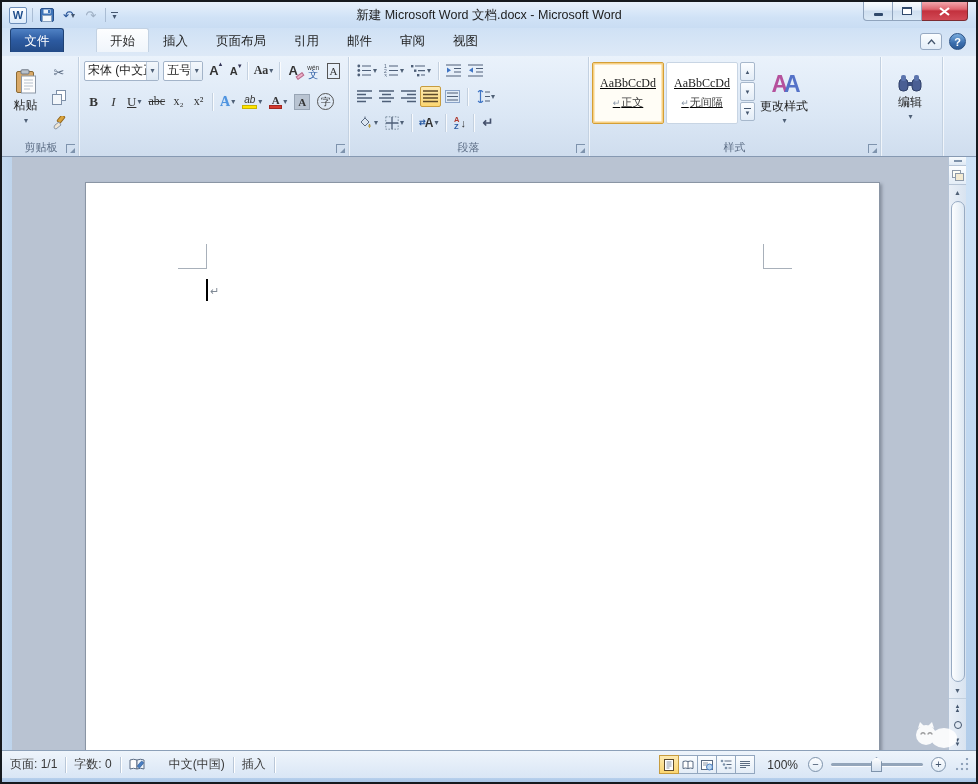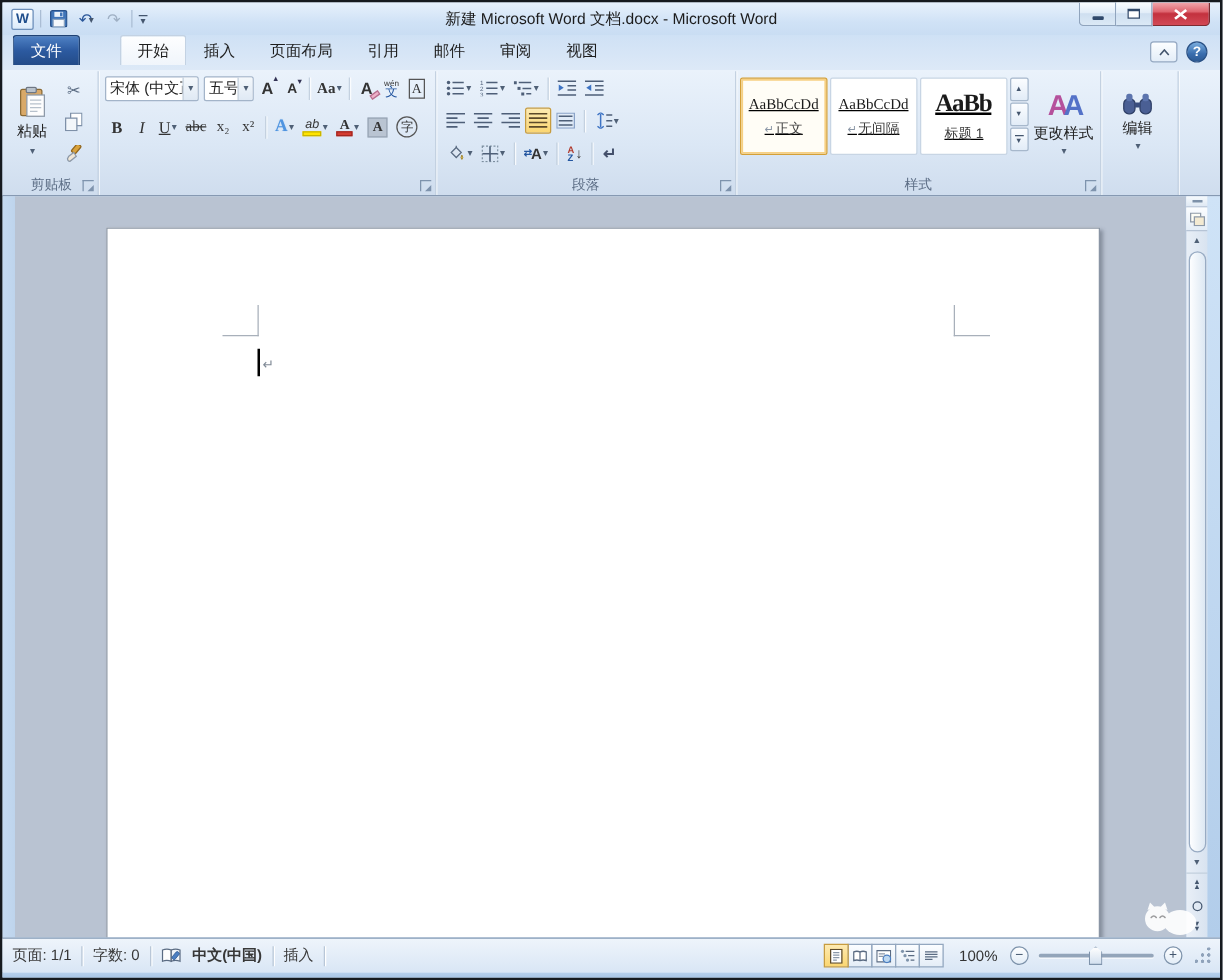--- a/index.html
+++ b/index.html
@@ -443,24 +443,20 @@
     <div class="grp styles-grp">
       <div class="styles-body">
         <div class="stcard sel">
           <span class="stprev serif">AaBbCcDd</span>
           <span class="stname"><i>↵</i><span>正文</span></span>
         </div>
         <div class="stcard">
           <span class="stprev serif">AaBbCcDd</span>
           <span class="stname"><i>↵</i><span>无间隔</span></span>
         </div>
-        <div class="stcard">
-          <span class="stprev h1 serif">AaBb</span>
-          <span class="stname"><i></i><span>标题 1</span></span>
-        </div>
         <div class="stscroll">
           <div class="sbtn2">
               <span>▲</span>
             </div>
           <div class="sbtn2">
               <span>▼</span>
             </div>
           <div class="sbtn2">
               <span class="morebar"></span>
               <span>▼</span>
@@ -551,21 +547,21 @@
     <span class="ssep"></span>
     <span>字数: 0</span>
     <span class="ssep"></span>
     <span style="display:flex;align-items:center;">
       <svg width="17" height="13" viewBox="0 0 17 13">
         <path d="M1 2 Q4.5 0.5 8 2 L8 11 Q4.5 9.5 1 11 Z" fill="#fdfdfd" stroke="#5a6b82"></path>
         <path d="M15 2 Q11.5 0.5 8 2 L8 11 Q11.5 9.5 15 11 Z" fill="#eef3f9" stroke="#5a6b82"></path>
         <rect x="10" y="3" width="3" height="7" rx="1" transform="rotate(40 11.5 6.5)" fill="#4a7ec2" stroke="#2d5a94" stroke-width=".6"></rect>
       </svg>
     </span>
-    <span style="margin-left:8px;font-weight:bold;">中文(中国)</span>
+    <span style="margin-left:23px;">中文(中国)</span>
     <span class="ssep"></span>
     <span>插入</span>
     <span class="ssep"></span>
 
     <div class="sb-right">
       <div class="views">
         <div class="vbtn active">
           <svg width="12" height="12" viewBox="0 0 12 12">
               <rect x="1.5" y="0.5" width="9" height="11" fill="#fff" stroke="#5d4a2a"></rect>
               <path d="M3.5 3h5M3.5 5h5M3.5 7h5M3.5 9h3" stroke="#8a97a8" stroke-width="1"></path>

